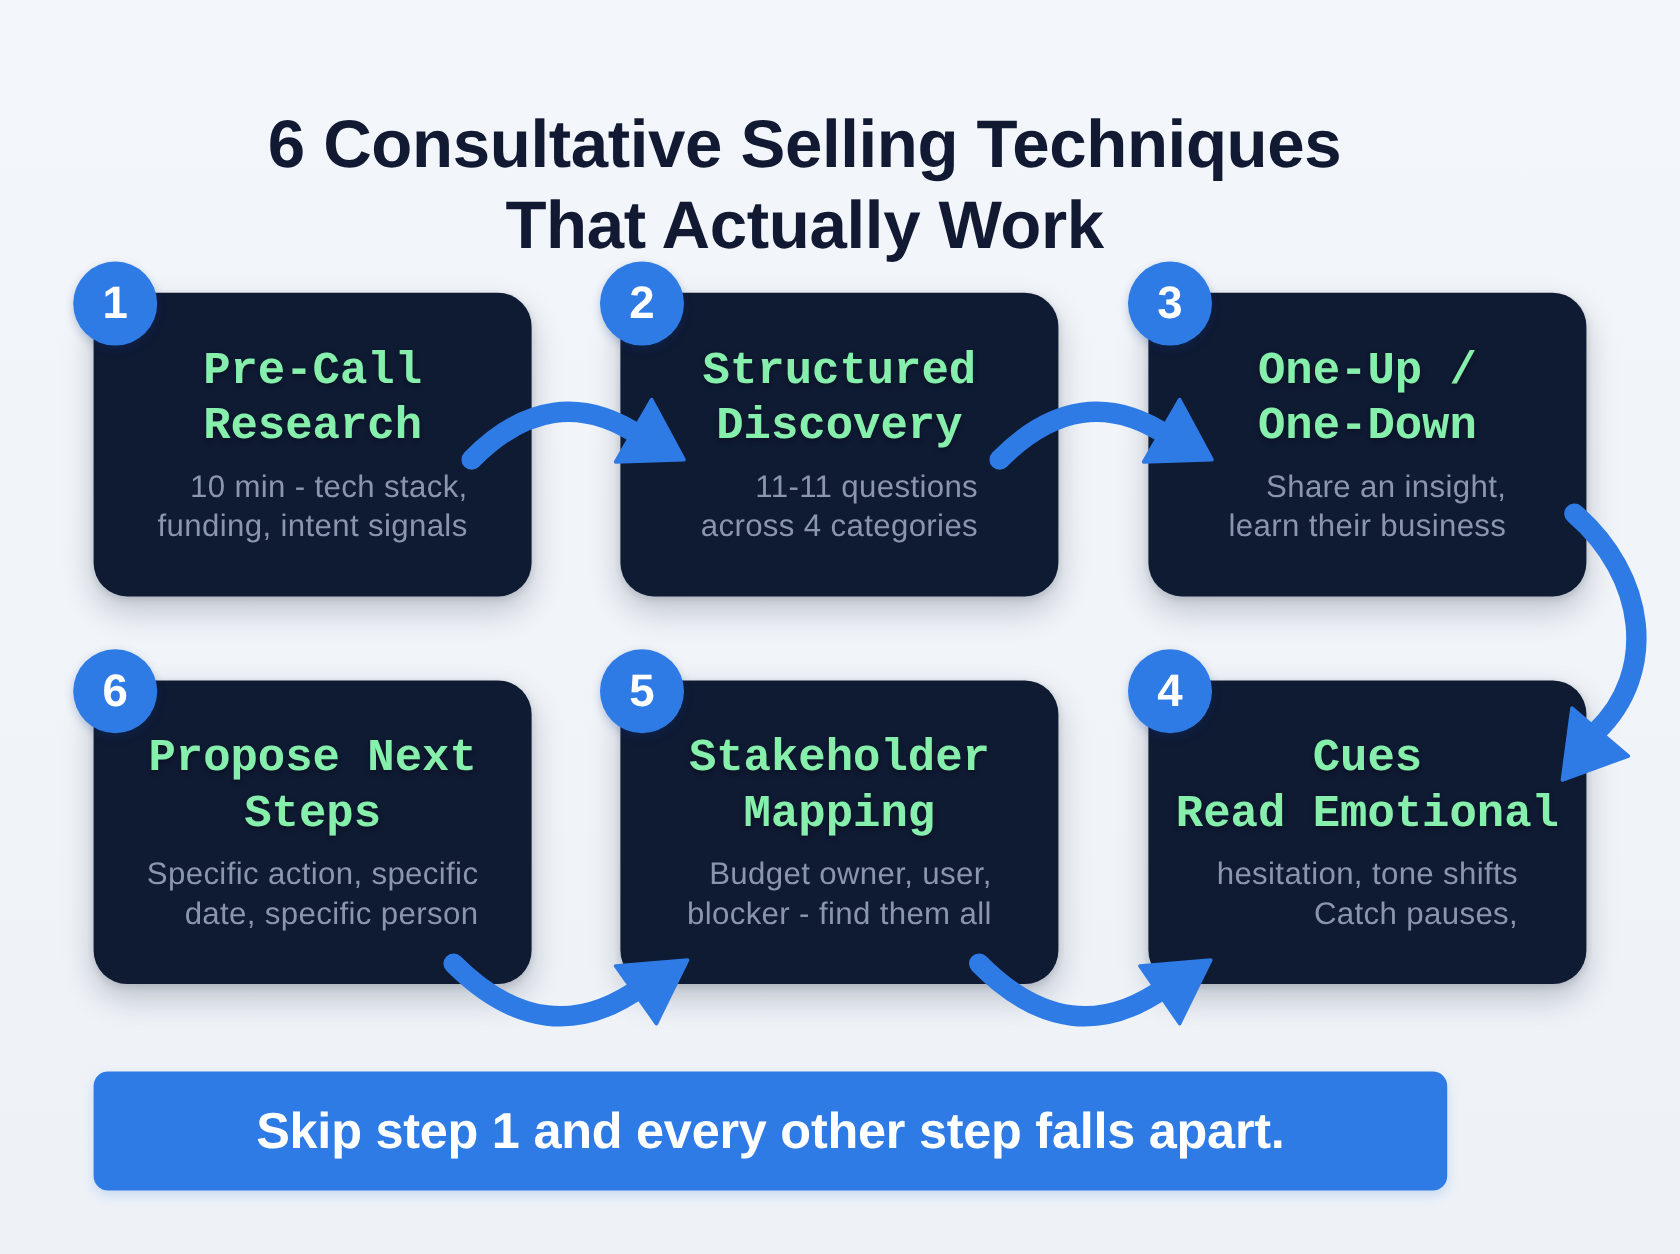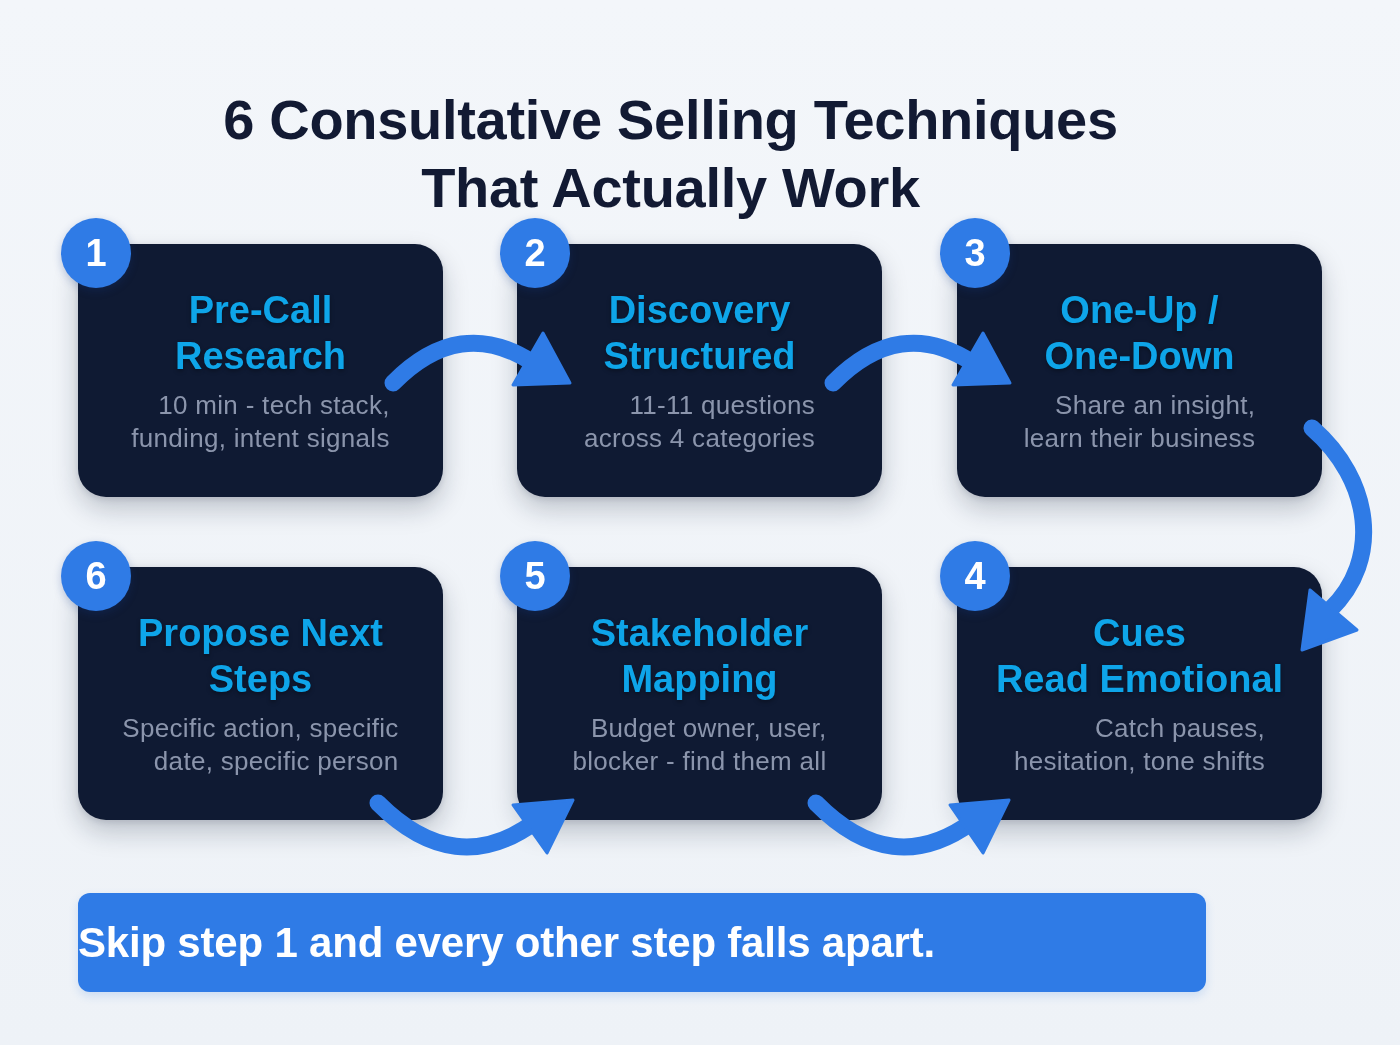--- a/index.html
+++ b/index.html
@@ -22,22 +22,23 @@
     display: flex; flex-direction: column; align-items: center;
     text-align: center;
   }
   .c1 { left: 78px;  top: 244px; }
   .c2 { left: 517px; top: 244px; }
   .c3 { left: 957px; top: 244px; }
   .c6 { left: 78px;  top: 567px; }
   .c5 { left: 517px; top: 567px; }
   .c4 { left: 957px; top: 567px; }
   .card-title {
-    color: #0ea5e9; font-weight: 700; font-size: 38px; line-height: 46px;
+    color: #86efac; font-weight: 700; font-size: 38px; line-height: 46px;
     text-shadow: 0 2px 4px rgba(0,0,0,0.35);
+    font-family: Liberation Mono, monospace;
   }
   .card-title span, .card-desc span { display: block; white-space: nowrap; }
   .card-desc {
     margin-top: 10px; color: #8b95ac; font-size: 26px; line-height: 33px;
     letter-spacing: 0.3px;
     text-align: right;
   }
   .badge {
     position: absolute; left: -17px; top: -26px;
     width: 70px; height: 70px; border-radius: 50%;
@@ -46,21 +47,21 @@
     font-weight: 700; font-size: 38px;
     box-shadow: 0 3px 8px rgba(20, 60, 140, 0.25);
   }
   .arrows { position: absolute; left: 0; top: 0; width: 1400px; height: 1045px; pointer-events: none; z-index: 5; }
   .arrow-shaft { fill: none; stroke: #2f7be6; stroke-width: 17; stroke-linecap: round; }
   .arrow-head { fill: #2f7be6; stroke: #2f7be6; stroke-width: 3; stroke-linejoin: round; }
   .banner {
     position: absolute; left: 78px; top: 893px; width: 1128px; height: 99px;
     background: #2f7be6; border-radius: 12px;
     box-shadow: 0 4px 10px rgba(47, 123, 230, 0.18);
-    display: flex; align-items: center; 
+    display: flex; align-items: center; justify-content: center;
   }
   .banner-text { color: #ffffff; font-weight: 700; font-size: 42px; letter-spacing: -0.2px; }
 </style>
 </head>
 <body>
 
 <h1 class="page-title">
   <span>6 Consultative Selling Techniques</span>
   <span>That Actually Work</span>
 </h1>
@@ -73,22 +74,22 @@
   </div>
   <div class="card-desc">
     <span>10 min - tech stack,</span>
     <span>funding, intent signals</span>
   </div>
 </div>
 
 <div class="card c2">
   <div class="badge">2</div>
   <div class="card-title">
+    <span>Structured</span>
     <span>Discovery</span>
-    <span>Structured</span>
   </div>
   <div class="card-desc">
     <span>11-11 questions</span>
     <span>across 4 categories</span>
   </div>
 </div>
 
 <div class="card c3">
   <div class="badge">3</div>
   <div class="card-title">
@@ -101,22 +102,22 @@
   </div>
 </div>
 
 <div class="card c4">
   <div class="badge">4</div>
   <div class="card-title">
     <span>Cues</span>
     <span>Read Emotional</span>
   </div>
   <div class="card-desc">
+    <span>hesitation, tone shifts</span>
     <span>Catch pauses,</span>
-    <span>hesitation, tone shifts</span>
   </div>
 </div>
 
 <div class="card c5">
   <div class="badge">5</div>
   <div class="card-title">
     <span>Stakeholder</span>
     <span>Mapping</span>
   </div>
   <div class="card-desc">

